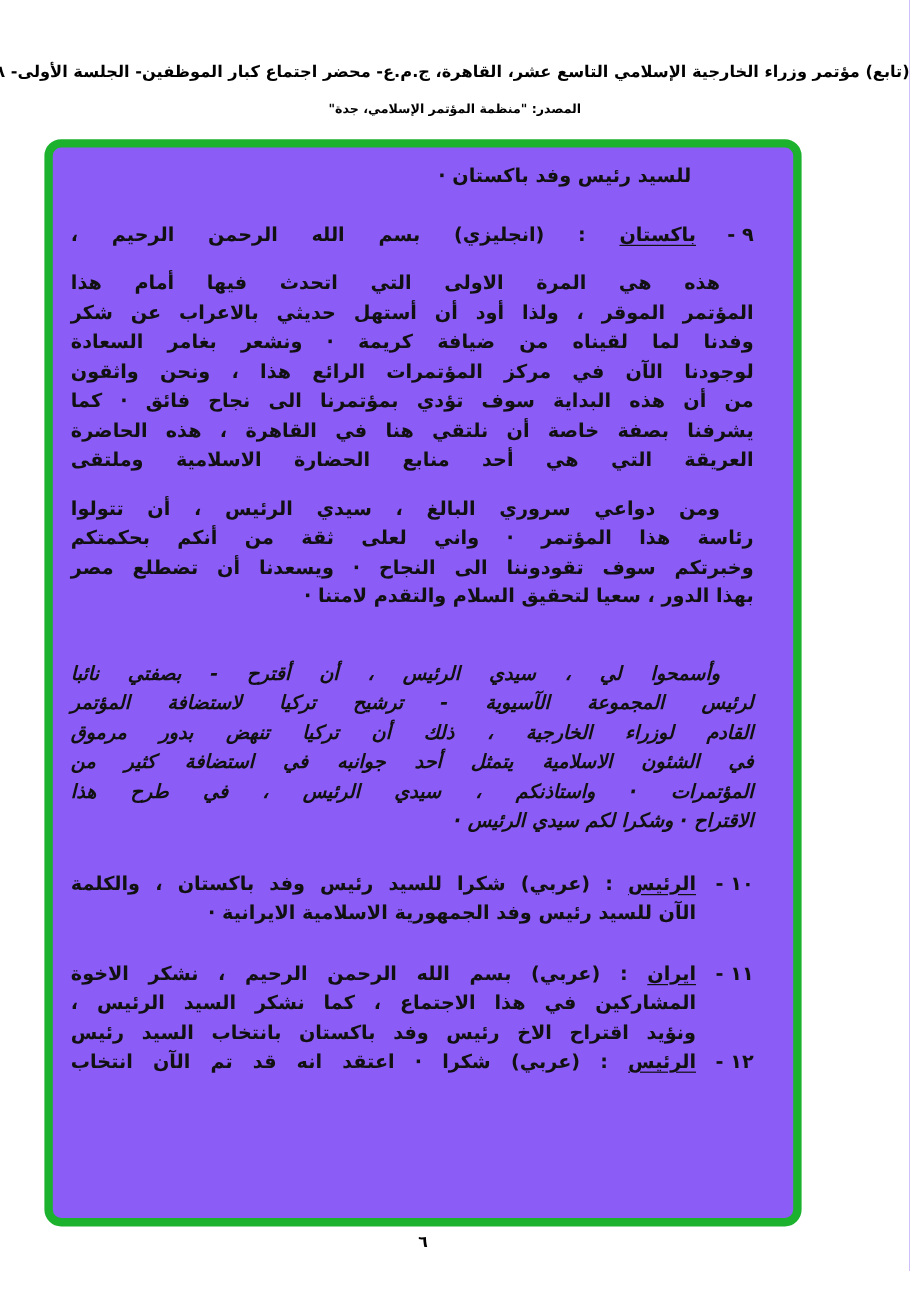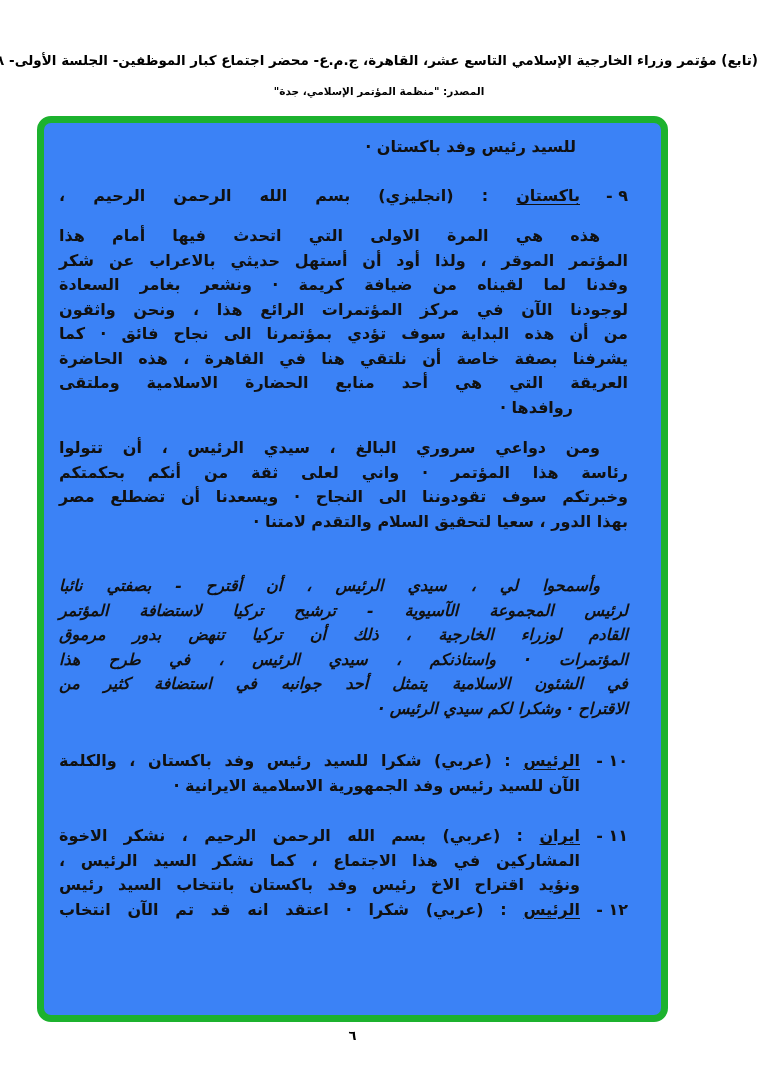--- a/index.html
+++ b/index.html
@@ -14,21 +14,21 @@
     font-weight:bold; font-size:13.5px; color:#000;
   }
   .hdr2 {
     position:absolute; top:85px; left:0; width:758px;
     direction:rtl; text-align:center;
     font-weight:bold; font-size:10.5px; color:#000;
   }
   .frame {
     position:absolute; left:37px; top:116px; width:631px; height:906px;
     box-sizing:border-box; border:7px solid #1cb22e; border-radius:14px;
-    background:#3b82f6;
+    background:#8b5cf6;
   }
   .content {
     position:absolute; inset:0; padding:12px 33px 0 15px;
     direction:rtl; text-align:right; font-weight:bold; font-size:16px;
     letter-spacing:0.3px; color:#111;
   }
   .line { line-height:24.5px; min-height:24.5px; }
   .just { text-align:justify; text-align-last:justify; }
   .indent1 { padding-right:28px; }
   .indent-last { padding-right:55px; }
@@ -68,36 +68,35 @@
     </div>
 
     <div class="m-para1">
       <div class="line just indent1">هذه هي المرة الاولى التي اتحدث فيها أمام هذا</div>
       <div class="line just">المؤتمر الموقر ، ولذا أود أن أستهل حديثي بالاعراب عن شكر</div>
       <div class="line just">وفدنا لما لقيناه من ضيافة كريمة · ونشعر بغامر السعادة</div>
       <div class="line just">لوجودنا الآن في مركز المؤتمرات الرائع هذا ، ونحن واثقون</div>
       <div class="line just">من أن هذه البداية سوف تؤدي بمؤتمرنا الى نجاح فائق · كما</div>
       <div class="line just">يشرفنا بصفة خاصة أن نلتقي هنا في القاهرة ، هذه الحاضرة</div>
       <div class="line just">العريقة التي هي أحد منابع الحضارة الاسلامية وملتقى</div>
-      <div class="line indent-last">روافدها ·</div>
     </div>
 
     <div class="m-para2">
       <div class="line just indent1">ومن دواعي سروري البالغ ، سيدي الرئيس ، أن تتولوا</div>
       <div class="line just">رئاسة هذا المؤتمر · واني لعلى ثقة من أنكم بحكمتكم</div>
       <div class="line just">وخبرتكم سوف تقودوننا الى النجاح · ويسعدنا أن تضطلع مصر</div>
       <div class="line">بهذا الدور ، سعيا لتحقيق السلام والتقدم لامتنا ·</div>
     </div>
 
     <div class="m-para3">
       <div class="line just indent1">وأسمحوا لي ، سيدي الرئيس ، أن أقترح - بصفتي نائبا</div>
       <div class="line just">لرئيس المجموعة الآسيوية - ترشيح تركيا لاستضافة المؤتمر</div>
       <div class="line just">القادم لوزراء الخارجية ، ذلك أن تركيا تنهض بدور مرموق</div>
+      <div class="line just">في الشئون الاسلامية يتمثل أحد جوانبه في استضافة كثير من</div>
       <div class="line just">المؤتمرات · واستاذنكم ، سيدي الرئيس ، في طرح هذا</div>
-      <div class="line just">في الشئون الاسلامية يتمثل أحد جوانبه في استضافة كثير من</div>
       <div class="line">الاقتراح · وشكرا لكم سيدي الرئيس ·</div>
     </div>
 
     <div class="item m-item10">
       <div class="num line">١٠ -</div>
       <div class="ibody">
         <div class="line just"><span class="speaker">الرئيس</span><span> : (عربي) شكرا للسيد رئيس وفد باكستان ، والكلمة</span></div>
         <div class="line">الآن للسيد رئيس وفد الجمهورية الاسلامية الايرانية ·</div>
       </div>
     </div>

